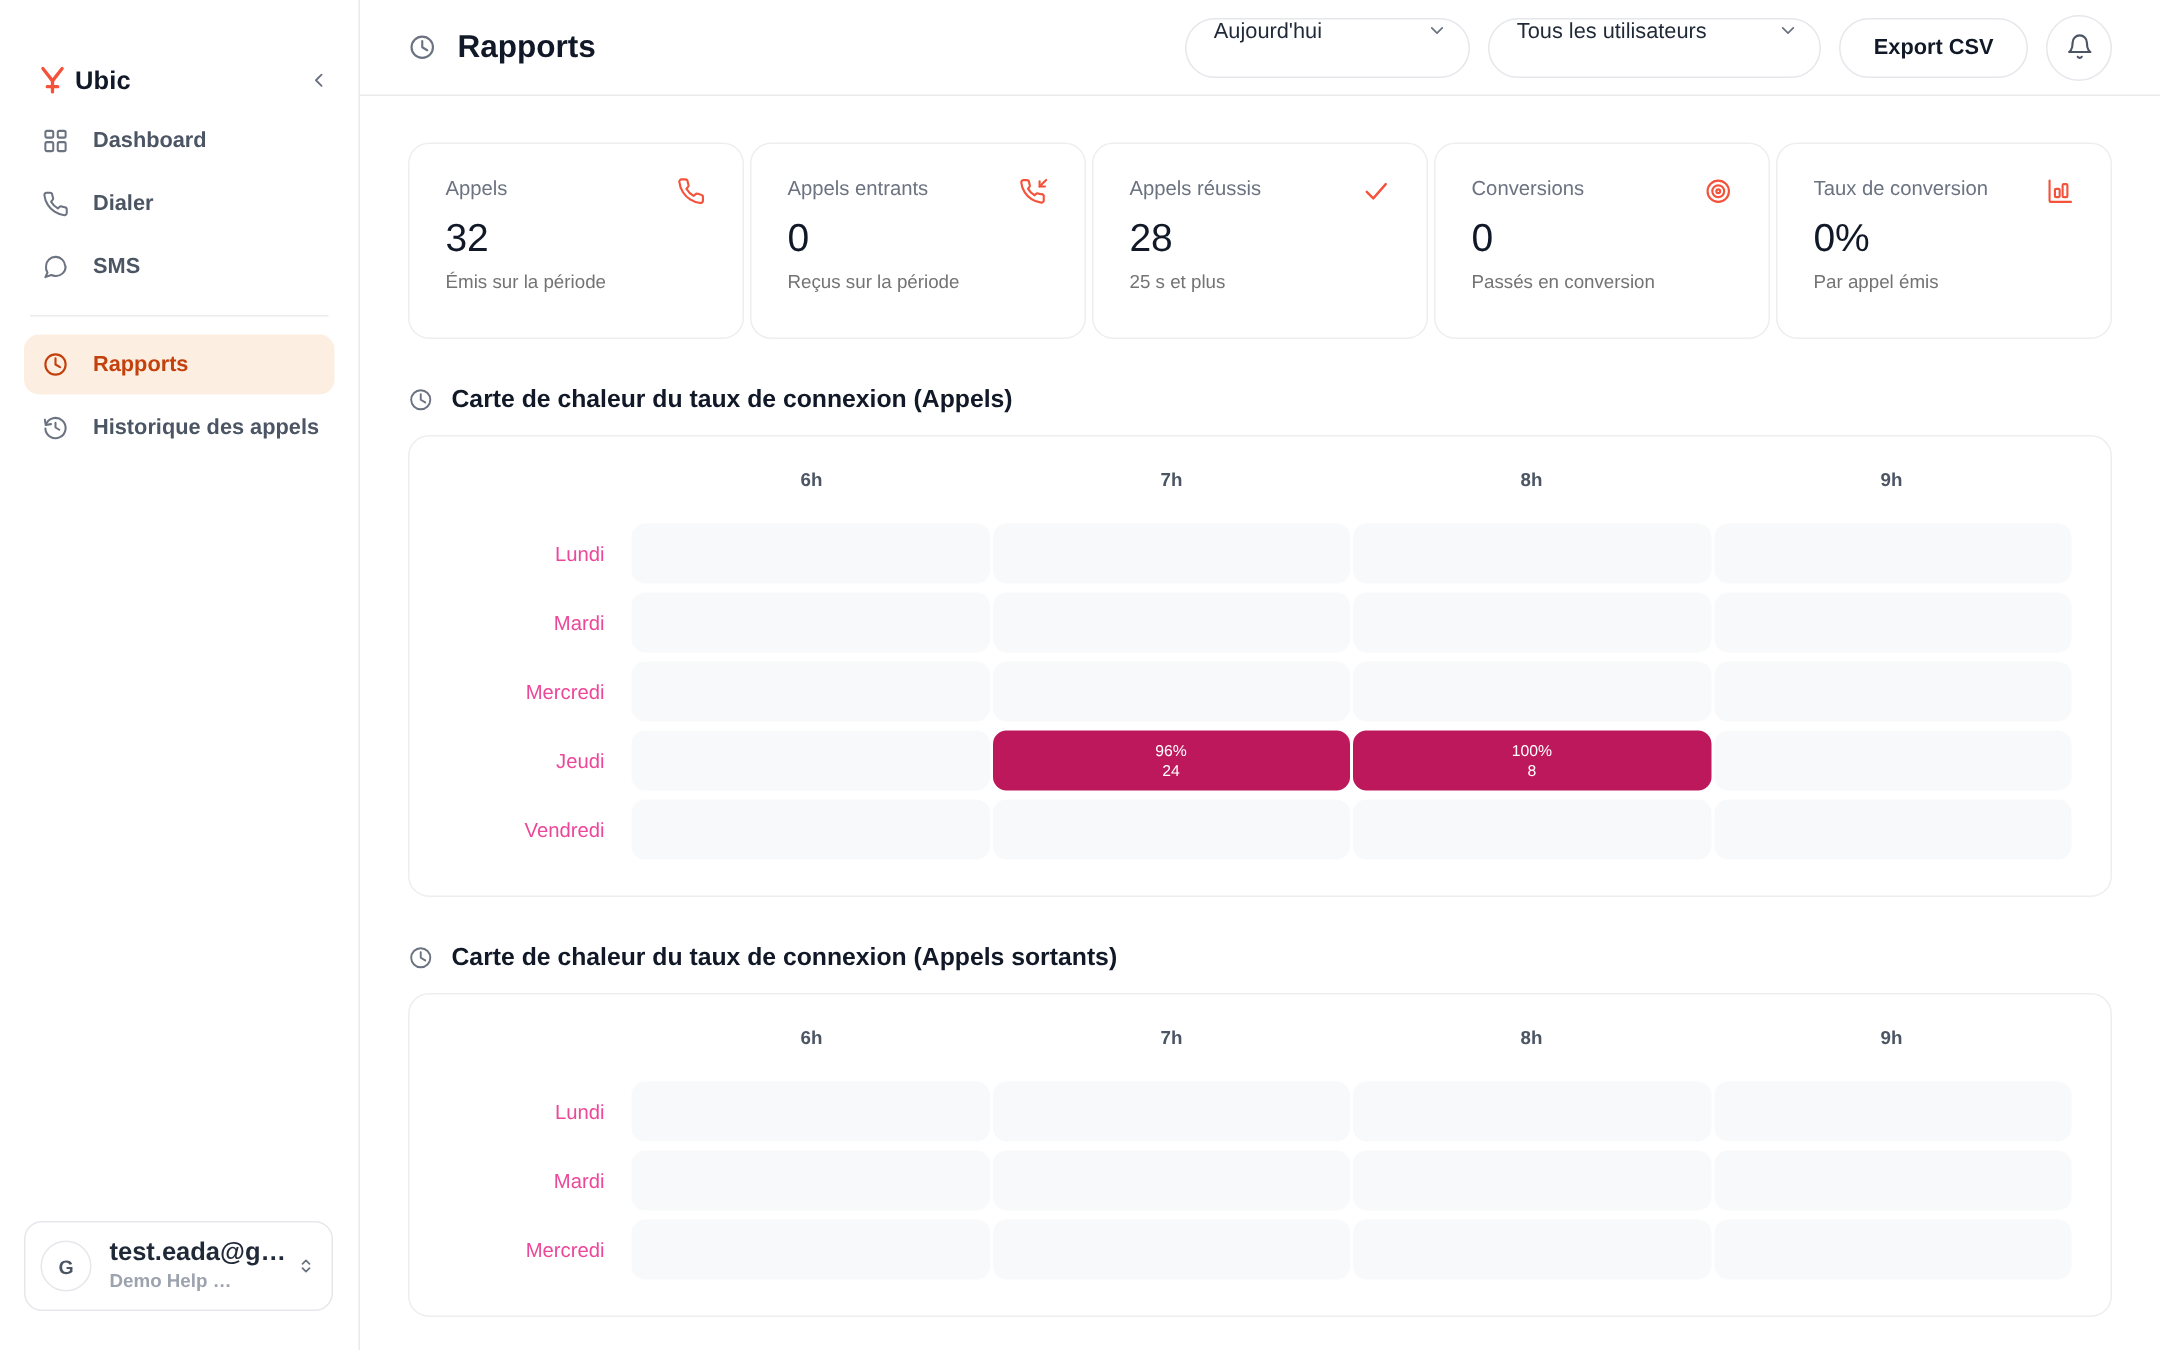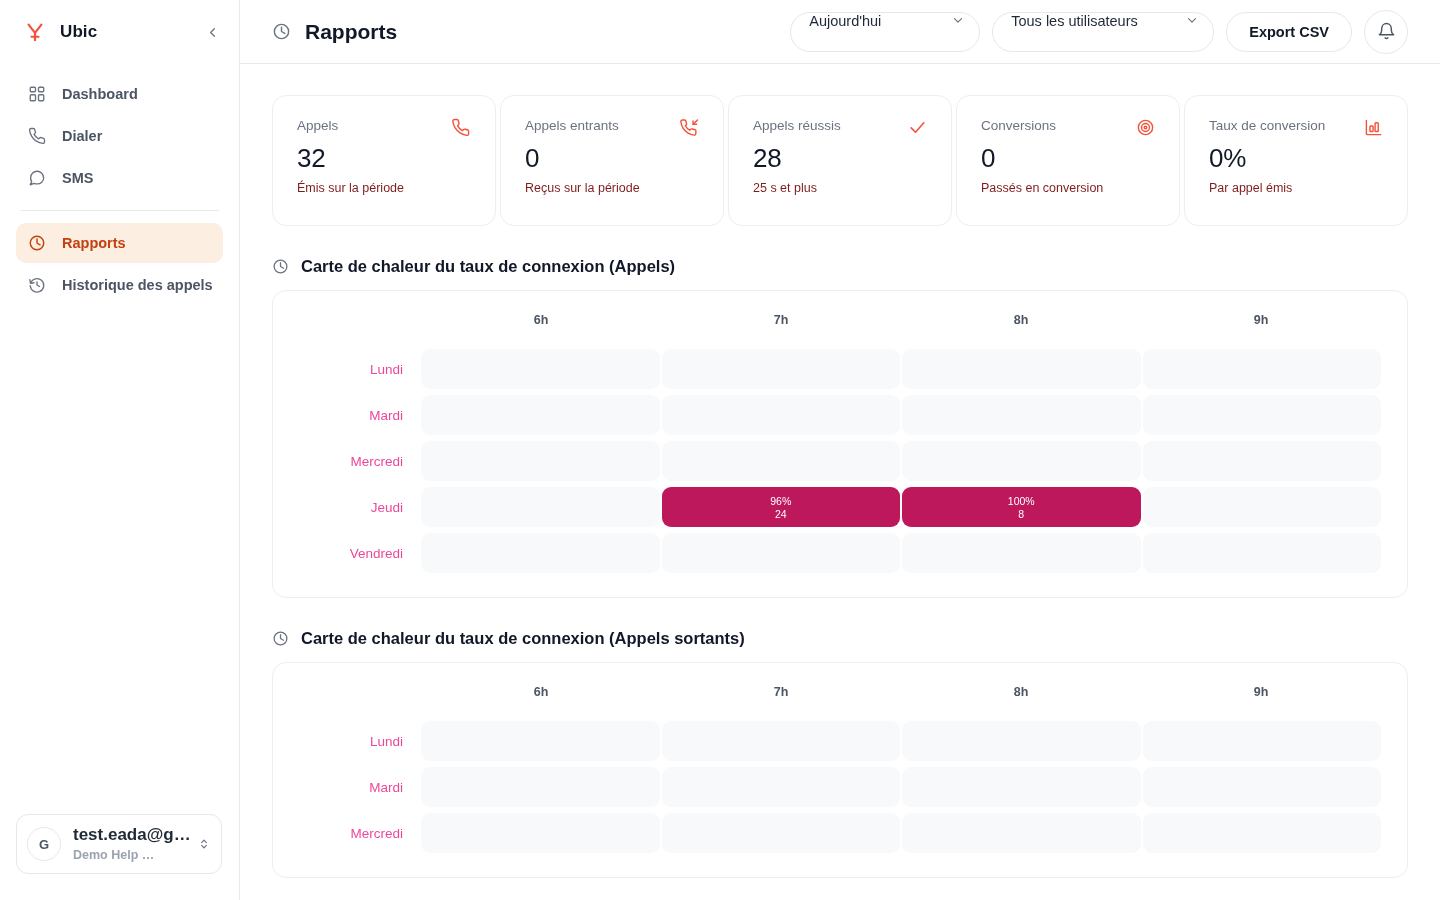--- a/index.html
+++ b/index.html
@@ -13,22 +13,22 @@
   .app { display: flex; width: 1440px; height: 900px; }
 
   
   .sidebar {
     width: 240px; height: 900px; flex: 0 0 240px;
     background: #ffffff;
     border-right: 1px solid #e9eaec;
     position: relative;
   }
   .brand {
-    height: 64px; display: flex; align-items: center;
-    padding: 0 16px 0 24px; gap: 14px;
+    height: 64px; display: flex; align-items: flex-end;
+    padding: 0 16px 0 24px; gap: 4px;
   }
   .brand-logo { width: 22px; height: 22px; flex: 0 0 22px; display:block; }
   .brand-name {
     font-size: 17px; font-weight: 700; color: #111827; letter-spacing: .1px;
     flex: 1;
   }
   .collapse-btn {
     width: 22px; height: 22px; display: flex; align-items: center; justify-content: center;
     cursor: pointer; color: #6b7280;
   }
@@ -116,21 +116,21 @@
   
   .kpis { display: flex; gap: 4px; padding-top: 31px; }
   .kpi {
     flex: 1; height: 131px; border: 1px solid #eceef0; border-radius: 14px;
     background: #fff; padding: 22px 24px 0 24px;
   }
   .kpi-top { display: flex; align-items: flex-start; justify-content: space-between; }
   .kpi-label { font-size: 13.5px; color: #6b7280; }
   .kpi-icon { width: 19px; height: 19px; color: #f4523b; display:block;}
   .kpi-value { font-size: 26px; font-weight: 400; color: #111827; margin-top: 6px; letter-spacing: -.2px;}
-  .kpi-sub { font-size: 12.5px; color: #7f1d1d; margin-top: 7px; }
+  .kpi-sub { font-size: 12.5px; color: #737373; margin-top: 7px; }
 
   
   .section-head {
     display: flex; align-items: center; gap: 12px;
     margin-top: 31px; margin-bottom: 14px;
   }
   .section-icon { width: 17px; height: 17px; color: #6b7280; display:block;}
   .section-title { font-size: 16.5px; font-weight: 700; color: #111827; }
 
   .heatcard {

